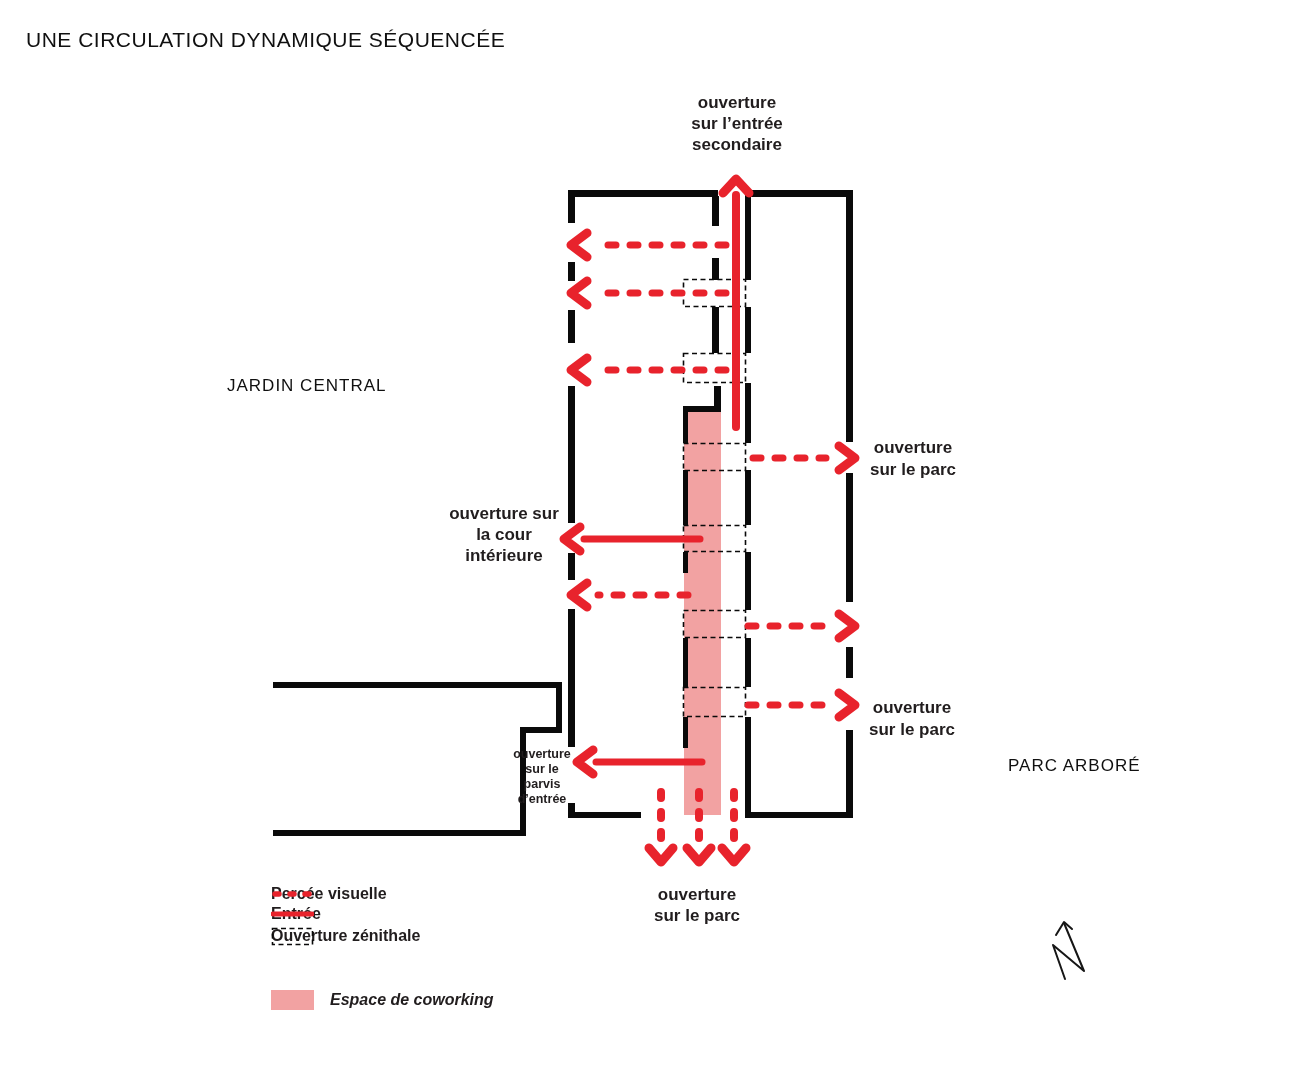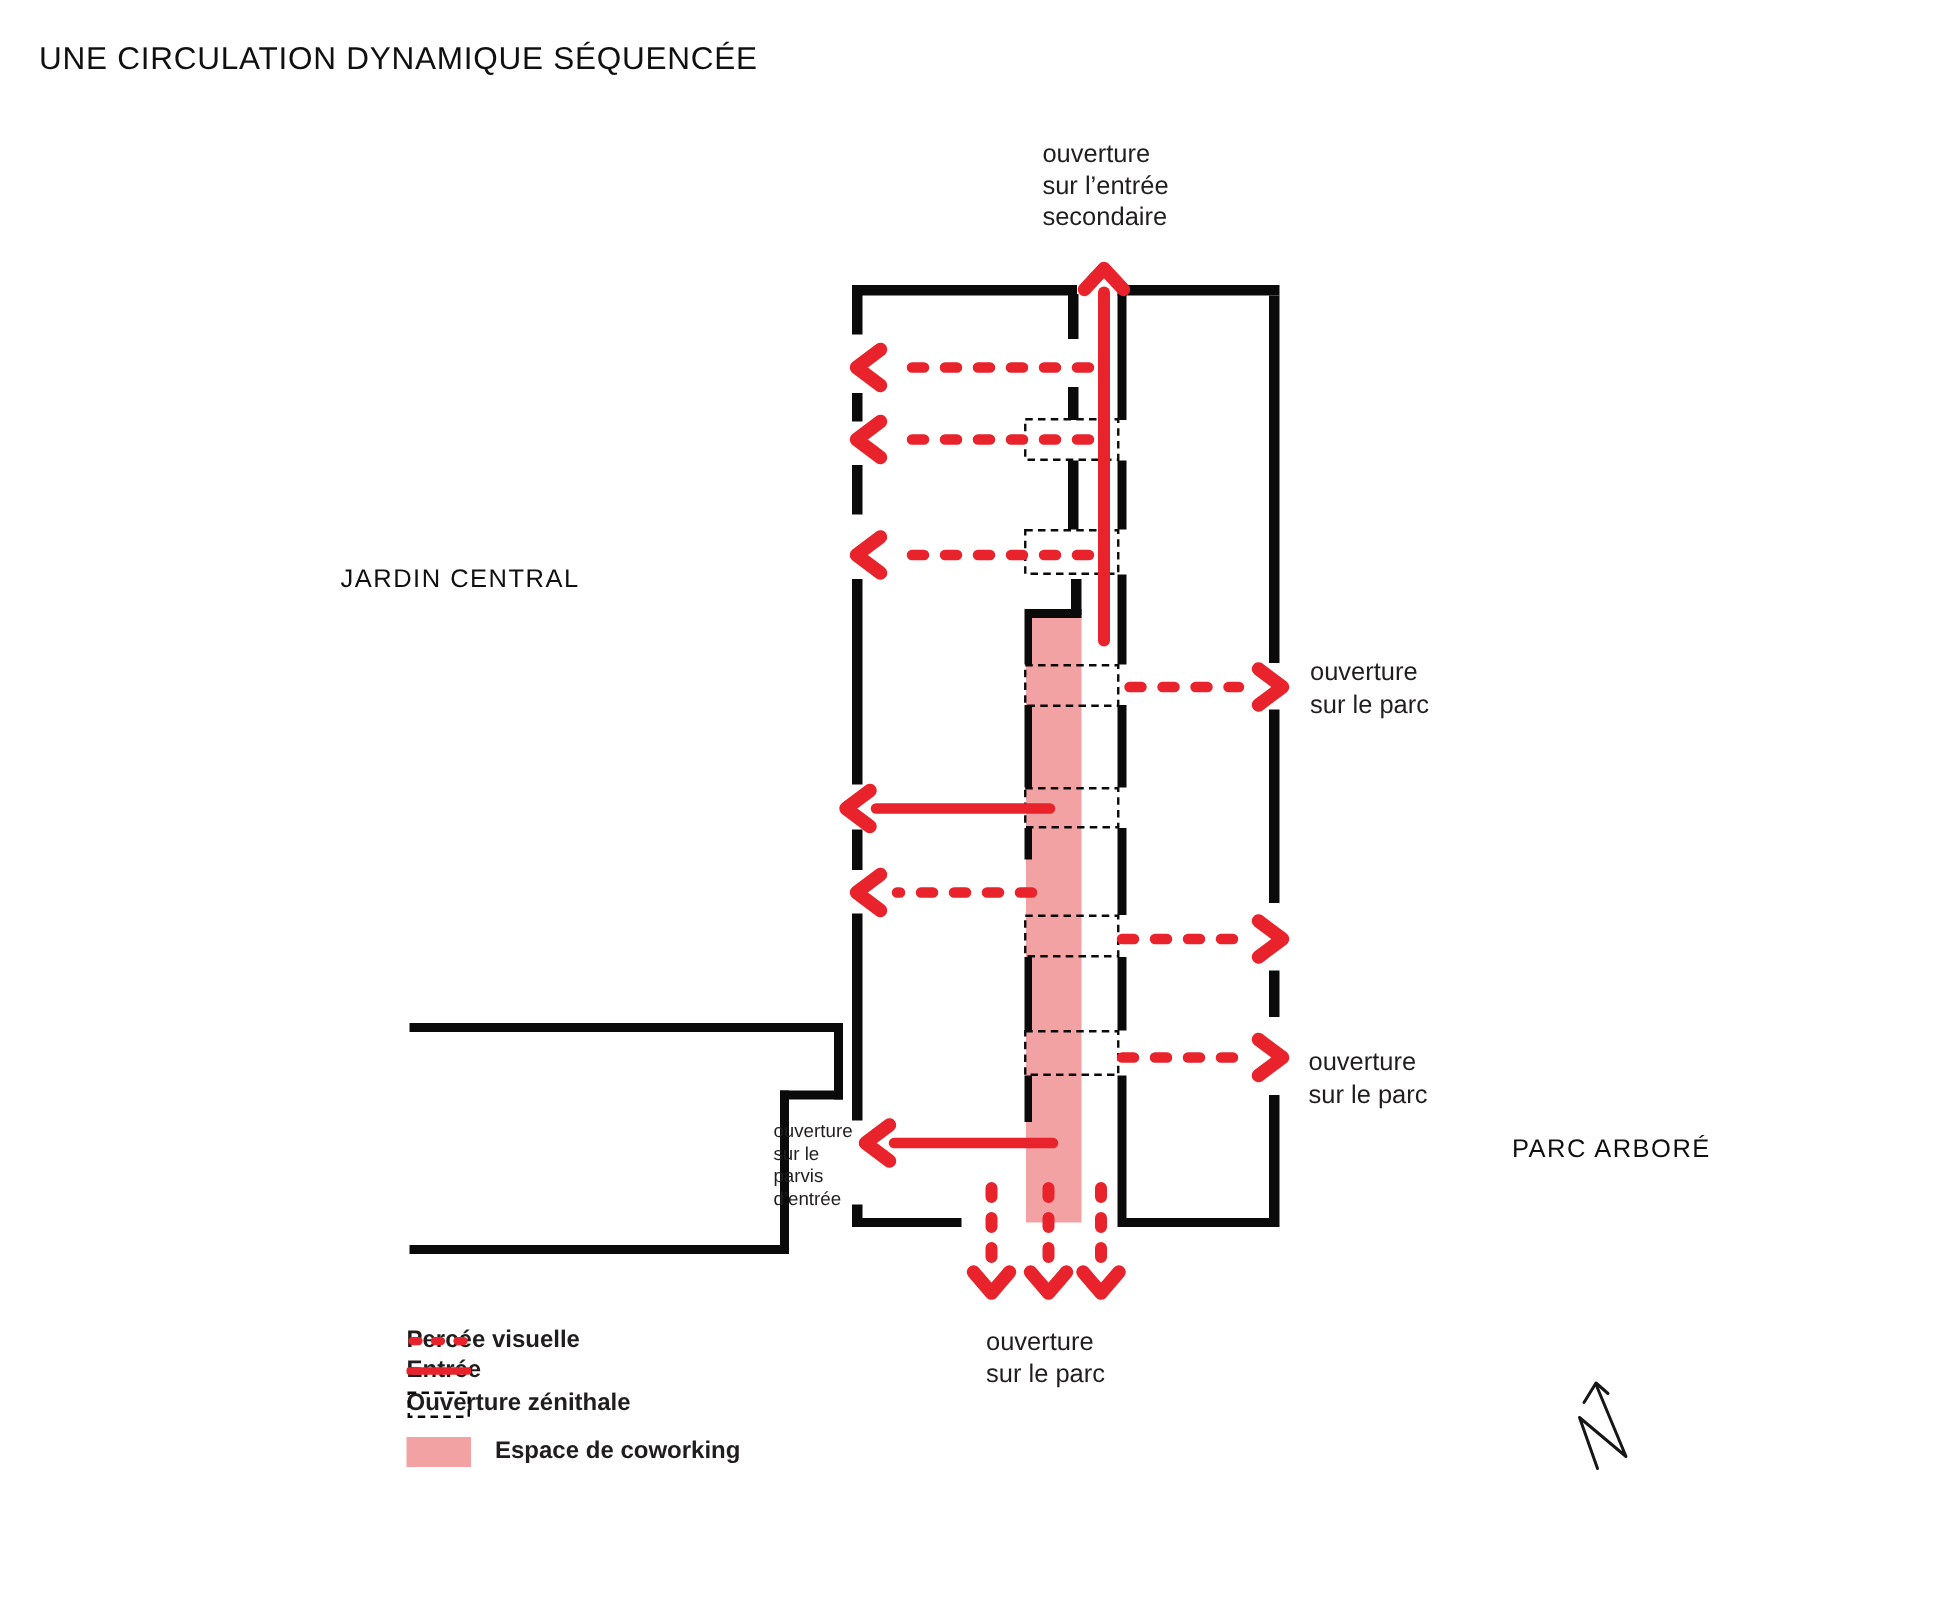--- a/index.html
+++ b/index.html
@@ -17,22 +17,22 @@
   .wall{fill:var(--wall);}
   .pink-fill{fill:var(--pink);}
   .zrect{fill:none;stroke:var(--wall);stroke-width:1.6;stroke-dasharray:5 3.5;}
   .red-dash{stroke:var(--red);stroke-width:7;stroke-linecap:round;stroke-dasharray:8 14;fill:none;}
   .red-dash-v{stroke:var(--red);stroke-width:8;stroke-linecap:round;stroke-dasharray:6 14;fill:none;}
   .red-solid{stroke:var(--red);stroke-width:7;stroke-linecap:round;fill:none;}
   .red-solid-v{stroke:var(--red);stroke-width:8;stroke-linecap:round;fill:none;}
   .red-head{stroke:var(--red);stroke-width:9;stroke-linecap:round;stroke-linejoin:round;fill:none;}
   .north{stroke:#161616;stroke-width:2;stroke-linecap:round;stroke-linejoin:round;fill:none;}
   .lbl{
-    position:absolute;font-weight:400;color:var(--label);
-    text-align:left;white-space:pre-line;transform:translateX(-50%);
+    position:absolute;font-weight:700;color:var(--label);
+    text-align:center;white-space:pre-line;transform:translateX(-50%);
     font-size:17px;line-height:21px;
   }
   .lbl-small{font-size:12.5px;line-height:15px;}
   .area-lbl{
     position:absolute;font-weight:400;color:#101010;
     font-size:17px;letter-spacing:1px;white-space:nowrap;margin-left:20px;
   }
   .title{
     position:absolute;left:26px;top:28px;font-weight:400;color:#101010;
     font-size:21px;letter-spacing:0.5px;white-space:nowrap;
@@ -149,20 +149,23 @@
 
   <div class="title">UNE CIRCULATION DYNAMIQUE SÉQUENCÉE</div>
   <div class="area-lbl" style="left:207px;top:376px;">JARDIN CENTRAL</div>
   <div class="area-lbl" style="left:988px;top:756px;text-align:right;">PARC ARBORÉ</div>
 
   <div class="lbl" style="left:737px;top:92px;">ouverture
 sur l’entrée
 secondaire</div>
   <div class="lbl" style="left:913px;top:437px;line-height:22px;">ouverture
 sur le parc</div>
+  <div class="lbl" style="left:504px;top:503px;">ouverture sur
+la cour
+intérieure</div>
   <div class="lbl" style="left:912px;top:697px;line-height:22px;">ouverture
 sur le parc</div>
   <div class="lbl lbl-small" style="left:542px;top:747px;">ouverture
 sur le
 parvis
 d’entrée</div>
   <div class="lbl" style="left:697px;top:884px;">ouverture
 sur le parc</div>
 
   <div class="legend-row" style="top:885px;">
@@ -176,18 +179,18 @@
       <line x1="2" y1="9" x2="41" y2="9" stroke="var(--red)" stroke-width="5" stroke-linecap="round"></line>
     </svg>
     <span class="legend-label">Entrée</span>
   </div>
   <div class="legend-row" style="top:927px;align-items:center;">
     <svg class="sw" width="43" height="20">
       <rect x="1.5" y="1.5" width="40" height="16" fill="none" stroke="var(--wall)" stroke-width="1.6" stroke-dasharray="5 3.5"></rect>
     </svg>
     <span class="legend-label">Ouverture zénithale</span>
   </div>
-  <div class="legend-row" style="top:958px;">
+  <div class="legend-row" style="top:990px;font-style:italic;">
     <div class="sw pink-swatch"></div>
     <span class="legend-label">Espace de coworking</span>
   </div>
 
 </div>
 
 </body></html>

